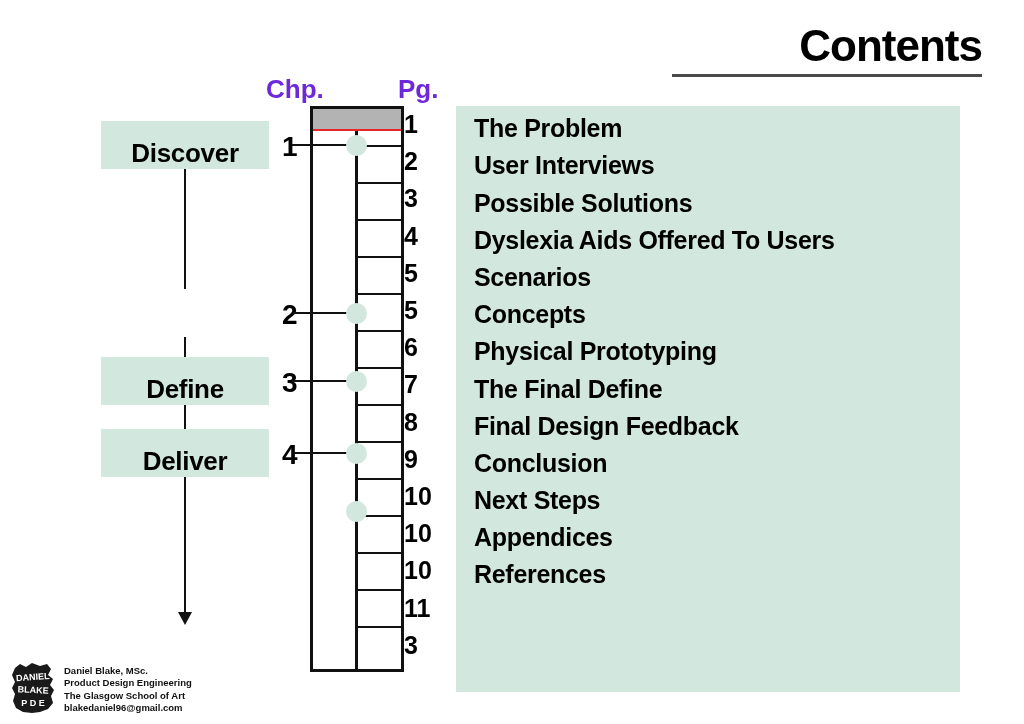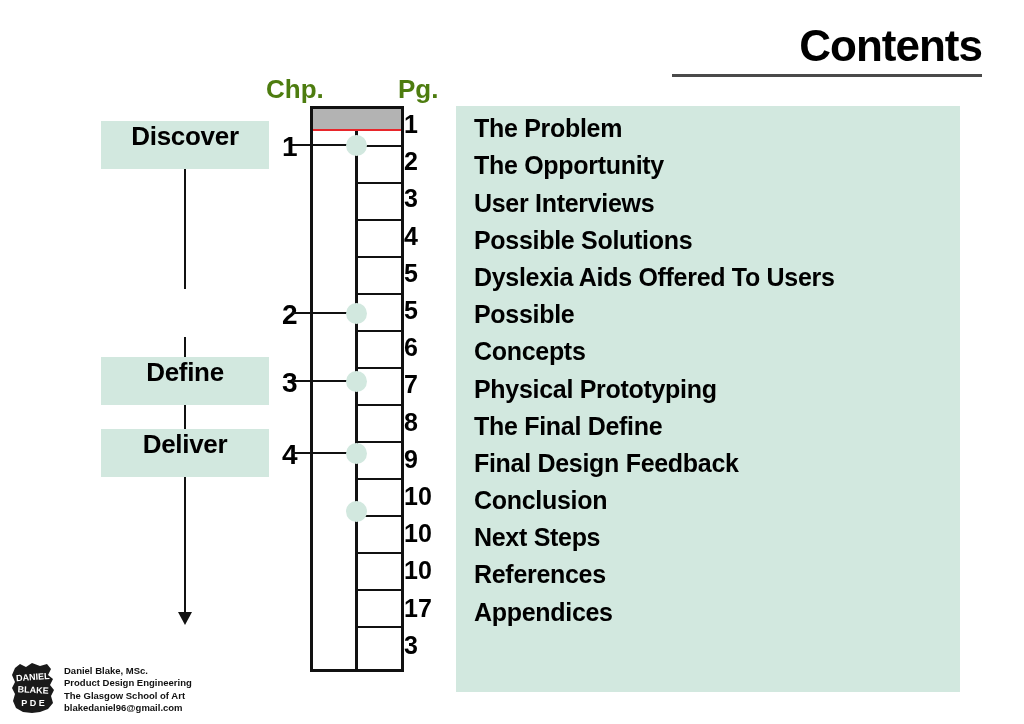--- a/index.html
+++ b/index.html
@@ -83,21 +83,21 @@
     font-size: 25px;
     font-weight: bold;
     color: #000;
   }
 
   
   .col-header {
     position: absolute;
     font-size: 26px;
     font-weight: bold;
-    color: #4d7c0f;
+    color: #6d28d9;
   }
   #chp-header { left: 266px; top: 74px; }
   #pg-header  { left: 398px; top: 74px; }
 
   
   #ladder {
     position: absolute;
     left: 310px;
     top: 106px;
     width: 94px;
@@ -184,21 +184,21 @@
     width: 300px;
     height: 724px;
   }
   .phase-box {
     position: absolute;
     left: 101px;
     width: 168px;
     height: 48px;
     background: #d2e8df;
     display: flex;
-    align-items: flex-start;
+    align-items: flex-end;
     justify-content: center;
   }
   .phase-label {
     font-size: 26px;
     font-weight: bold;
     letter-spacing: -0.3px;
     color: #000;
   }
   .flow-seg {
     position: absolute;
@@ -350,69 +350,66 @@
     <div class="pg-row">
       <span class="pg-num">10</span>
     </div>
     <div class="pg-row">
       <span class="pg-num">10</span>
     </div>
     <div class="pg-row">
       <span class="pg-num">10</span>
     </div>
     <div class="pg-row">
-      <span class="pg-num">17</span>
+      <span class="pg-num">11</span>
     </div>
     <div class="pg-row">
       <span class="pg-num">3</span>
     </div>
   </div>
 
 <div id="contents-list">
     <div class="content-row">
       <span class="content-label">The Problem</span>
     </div>
     <div class="content-row">
-      <span class="content-label">The Opportunity</span>
-    </div>
-    <div class="content-row">
       <span class="content-label">User Interviews</span>
     </div>
     <div class="content-row">
       <span class="content-label">Possible Solutions</span>
     </div>
     <div class="content-row">
       <span class="content-label">Dyslexia Aids Offered To Users</span>
     </div>
     <div class="content-row">
-      <span class="content-label">Possible</span>
+      <span class="content-label">Scenarios</span>
     </div>
     <div class="content-row">
       <span class="content-label">Concepts</span>
     </div>
     <div class="content-row">
       <span class="content-label">Physical Prototyping</span>
     </div>
     <div class="content-row">
       <span class="content-label">The Final Define</span>
     </div>
     <div class="content-row">
       <span class="content-label">Final Design Feedback</span>
     </div>
     <div class="content-row">
       <span class="content-label">Conclusion</span>
     </div>
     <div class="content-row">
       <span class="content-label">Next Steps</span>
     </div>
     <div class="content-row">
+      <span class="content-label">Appendices</span>
+    </div>
+    <div class="content-row">
       <span class="content-label">References</span>
-    </div>
-    <div class="content-row">
-      <span class="content-label">Appendices</span>
     </div>
   </div>
 
 <div id="footer">
   <svg id="footer-logo" viewBox="0 0 46 52">
     <path d="M5 6 L10 2 L16 5 L22 1 L30 4 L37 2 L41 7 L38 13 L43 17 L40 23
              L44 28 L41 34 L43 41 L38 47 L30 50 L22 51 L13 50 L6 46 L3 39
              L5 32 L2 26 L5 20 L2 13 Z" fill="#1a1a1a"></path>
     <text x="23" y="18" font-family="Liberation Sans, sans-serif" font-size="9" font-weight="bold" fill="#ffffff" text-anchor="middle" transform="rotate(-4 23 18)">DANIEL</text>
     <text x="23" y="31" font-family="Liberation Sans, sans-serif" font-size="9" font-weight="bold" fill="#ffffff" text-anchor="middle" transform="rotate(3 23 31)">BLAKE</text>

